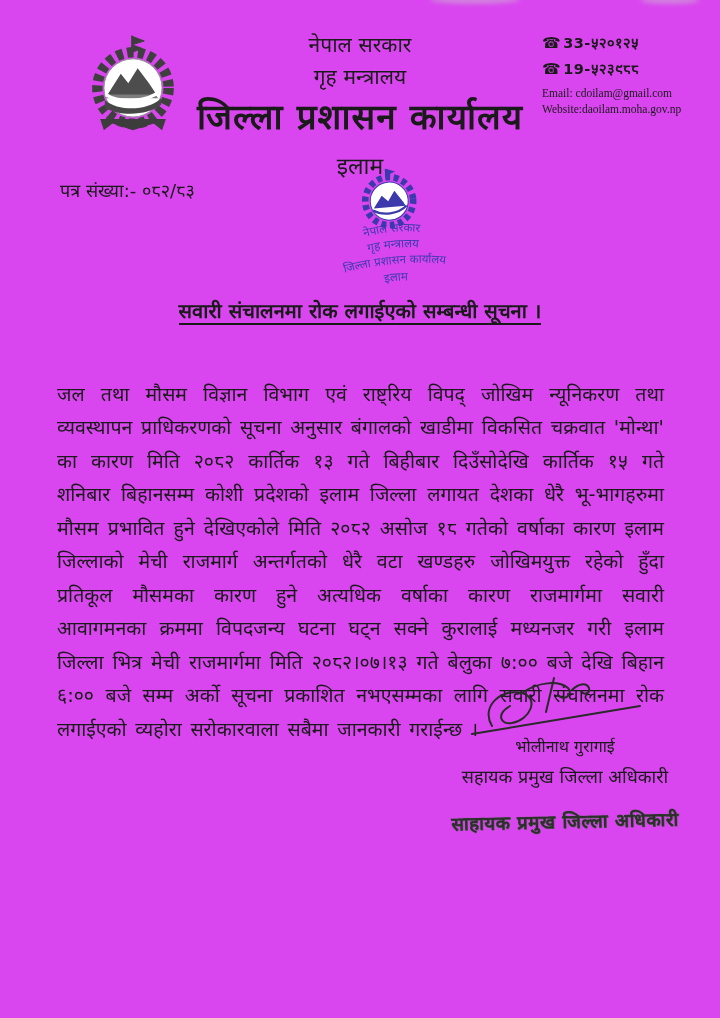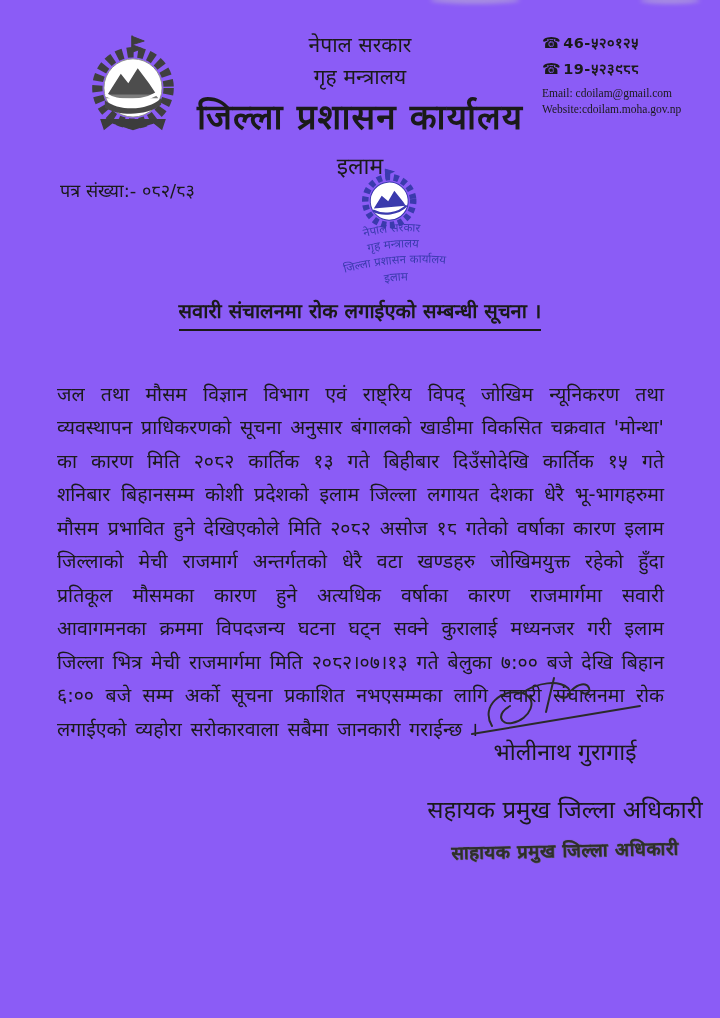--- a/index.html
+++ b/index.html
@@ -1,20 +1,20 @@
 <!DOCTYPE html>
 <html lang="ne"><head>
 <meta charset="utf-8">
 <style>
   html,body{margin:0;padding:0;background:#e8e8e8;}
   .page{
     position:relative;
     width:720px;height:1018px;
     margin:0 auto;
-    background:#8b5cf6;
+    background:#d946ef;
     font-family:"DejaVu Sans","Liberation Sans",sans-serif;
     color:#1a1a1a;
     overflow:hidden;
   }
   
   .hdr-line{position:absolute;left:0;right:0;text-align:center;}
   .hdr-gov{top:30px;font-size:21px;}
   .hdr-ministry{top:62px;font-size:21px;}
   .hdr-office{top:92px;font-size:35px;font-weight:bold;letter-spacing:1px;}
   .hdr-district{top:149px;font-size:23px;}
@@ -22,32 +22,32 @@
   .contact{position:absolute;left:542px;top:36px;line-height:1;}
   .contact .ph{font-size:14.5px;font-weight:600;margin-bottom:11px;letter-spacing:.5px;white-space:nowrap;}
   .contact .ph .ph-icon{font-size:15px;margin-right:2px;}
   .contact .net{font-size:11.5px;font-weight:normal;margin-bottom:4px;font-family:"Liberation Serif","DejaVu Serif",serif;white-space:nowrap;}
   
   .refblock{position:absolute;left:60px;top:176px;font-size:18px;line-height:30px;}
   .dateblock{position:absolute;left:492px;top:172px;font-size:17.5px;line-height:27.5px;}
   .seal{position:absolute;left:318px;top:163px;width:148px;height:140px;transform:rotate(-5deg);}
   
   .subject{position:absolute;left:0;right:0;top:297px;text-align:center;font-size:20px;font-weight:bold;}
-  .subject span{border-bottom:2px solid #1a1a1a;padding-bottom:6px;}
+  .subject span{border-bottom:2px solid #1a1a1a;padding-bottom:0;}
   
   .body-par{
     position:absolute;left:57px;top:358px;width:607px;
     font-size:19.5px;line-height:33.5px;
     text-align:justify;word-spacing:2.5px;
   }
   
   .sig-svg{position:absolute;left:468px;top:676px;width:178px;height:72px;}
   .sig-block{position:absolute;left:420px;top:735px;width:290px;text-align:center;}
-  .sig-name{font-size:23px;margin-bottom:25px;}
-  .sig-post{font-size:24px;margin-bottom:12px;}
+  .sig-name{font-size:16px;margin-bottom:7px;}
+  .sig-post{font-size:18px;margin-bottom:20px;}
   .sig-stamp{
     font-size:18.5px;font-weight:bold;color:#2e2e2e;
     transform:rotate(-1.2deg);
     text-shadow:0 0 1px #6a6a6a, .5px .5px 0 #555;
     letter-spacing:.5px;
   }
   
   .smudge{position:absolute;background:#c9c9c9;opacity:.45;border-radius:50%;filter:blur(2px);}
 </style>
 </head>
@@ -73,27 +73,27 @@
     <path d="M30,90 L100,90 L96,102 L87,95 L65,102 L43,95 L34,102 Z" fill="#3c3c3c"></path>
   </svg>
 
   <div class="hdr-line hdr-gov">नेपाल सरकार</div>
   <div class="hdr-line hdr-ministry">गृह मन्त्रालय</div>
   <div class="hdr-line hdr-office">जिल्ला प्रशासन कार्यालय</div>
   <div class="hdr-line hdr-district">इलाम</div>
 
   <div class="contact">
     <div class="ph">
-      <span class="ph-icon">☎</span><span>46-५२०१२५</span>
+      <span class="ph-icon">☎</span><span>33-५२०१२५</span>
     </div>
     <div class="ph">
       <span class="ph-icon">☎</span><span>19-५२३९८८</span>
     </div>
     <div class="net">Email: cdoilam@gmail.com</div>
-    <div class="net">Website:cdoilam.moha.gov.np</div>
+    <div class="net">Website:daoilam.moha.gov.np</div>
   </div>
 
   <div class="refblock">
     <div>पत्र संख्या:- ०८२/८३</div>
   </div>
 
   <svg class="seal" viewBox="0 0 148 140" aria-hidden="true">
     <defs>
       <path id="arc1" d="M28,76 Q74,62 120,76"></path>
       <path id="arc2" d="M24,92 Q74,78 124,92"></path>

